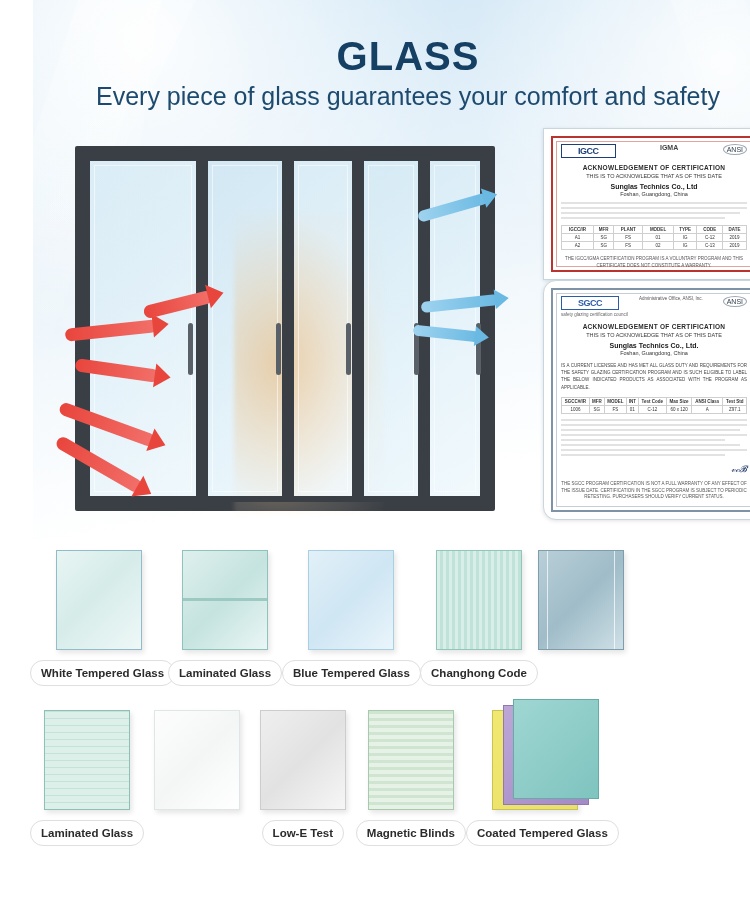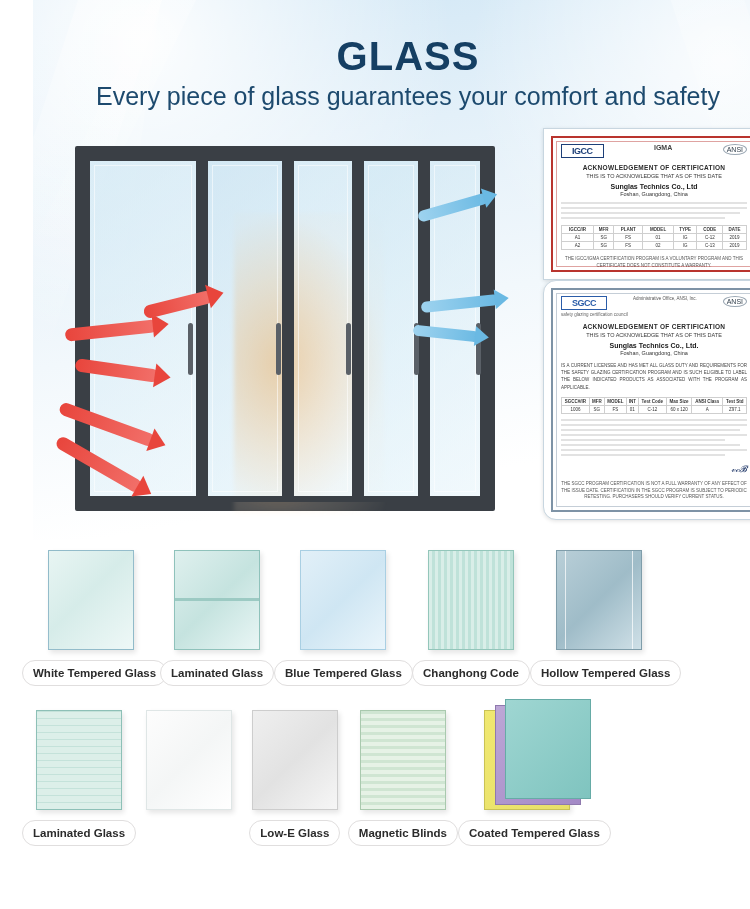--- a/index.html
+++ b/index.html
@@ -159,21 +159,21 @@
   }
   .cert2 .cert-inner { border-color: #7e93a6; }
   .cert-inner::before{
     content:"";
     position:absolute; left:3px; top:3px; right:3px; bottom:3px;
     border:1px solid rgba(185,52,46,0.45);
   }
   .cert2 .cert-inner::before{ border-color: rgba(126,147,166,0.45); }
   .cert-logo {
     font-size: 9px; font-weight: bold; color: #1d3f78;
-    border: 1px solid #1d3f78; display: inline-block; padding: 1px 10px;
+    border: 1px solid #1d3f78; display: inline-block; padding: 1px 16px;
     letter-spacing: -0.5px;
   }
   .cert-top { display: flex; justify-content: space-between; align-items: flex-start; }
   .cert-ansi { font-size: 7px; color: #33404d; border: 1px solid #9aa7b3; padding: 1px 3px; border-radius: 50%; }
   .cert-title {
     text-align: center; font-size: 6.5px; font-weight: bold; color: #2a2a2a;
     margin-top: 6px; letter-spacing: .3px;
   }
   .cert-sub { text-align: center; font-size: 5.5px; color: #3a3a3a; margin-top: 2px; }
   .cert-company { text-align: center; font-size: 7px; font-weight: bold; color: #1a1a1a; margin-top: 4px; }
@@ -187,21 +187,21 @@
   .cert-table td, .cert-table th {
     border: 1px solid #cfcfcf; font-size: 4.5px; padding: 1px 1px; color: #333;
     text-align: center;
   }
   .cert-sign { margin-top: 8px; text-align: right; font-size: 9px; color: #243b6b; font-style: italic; }
   .cert-foot { font-size: 4.5px; color: #555; text-align: center; margin-top: 6px; line-height: 1.5; }
 
   
   .grid {
     position: absolute;
-    left: 8px; top: 540px;
+    left: 16px; top: 540px;
     width: 602px;
   }
   .row {
     display: flex;
     justify-content: space-between;
     padding: 0 14px;
   }
   .cell { width: 138px; text-align: center; }
   .swatch-box { height: 120px; display: flex; align-items: center; justify-content: center; }
   .pane {
@@ -409,41 +409,40 @@
     <div class="cell">
       <div class="swatch-box">
           <div class="pane p-chang"></div>
         </div>
       <span class="label-pill">Changhong Code</span>
     </div>
     <div class="cell">
       <div class="swatch-box">
           <div class="pane p-hollow"></div>
         </div>
-      <span class="label-pill">Hollow Tempered Glass</span>
     </div>
   </div>
 
   <div class="row row2">
     <div class="cell">
       <div class="swatch-box">
           <div class="pane p-lam2"></div>
         </div>
       <span class="label-pill">Laminated Glass</span>
     </div>
     <div class="cell">
       <div class="swatch-box">
           <div class="pane p-super"></div>
         </div>
     </div>
     <div class="cell">
       <div class="swatch-box">
           <div class="pane p-lowe"></div>
         </div>
-      <span class="label-pill">Low-E Glass</span>
+      <span class="label-pill">Low-E Test</span>
     </div>
     <div class="cell">
       <div class="swatch-box">
           <div class="pane p-blinds"></div>
         </div>
       <span class="label-pill">Magnetic Blinds</span>
     </div>
     <div class="cell">
       <div class="swatch-box">
         <div class="pane p-coated">

